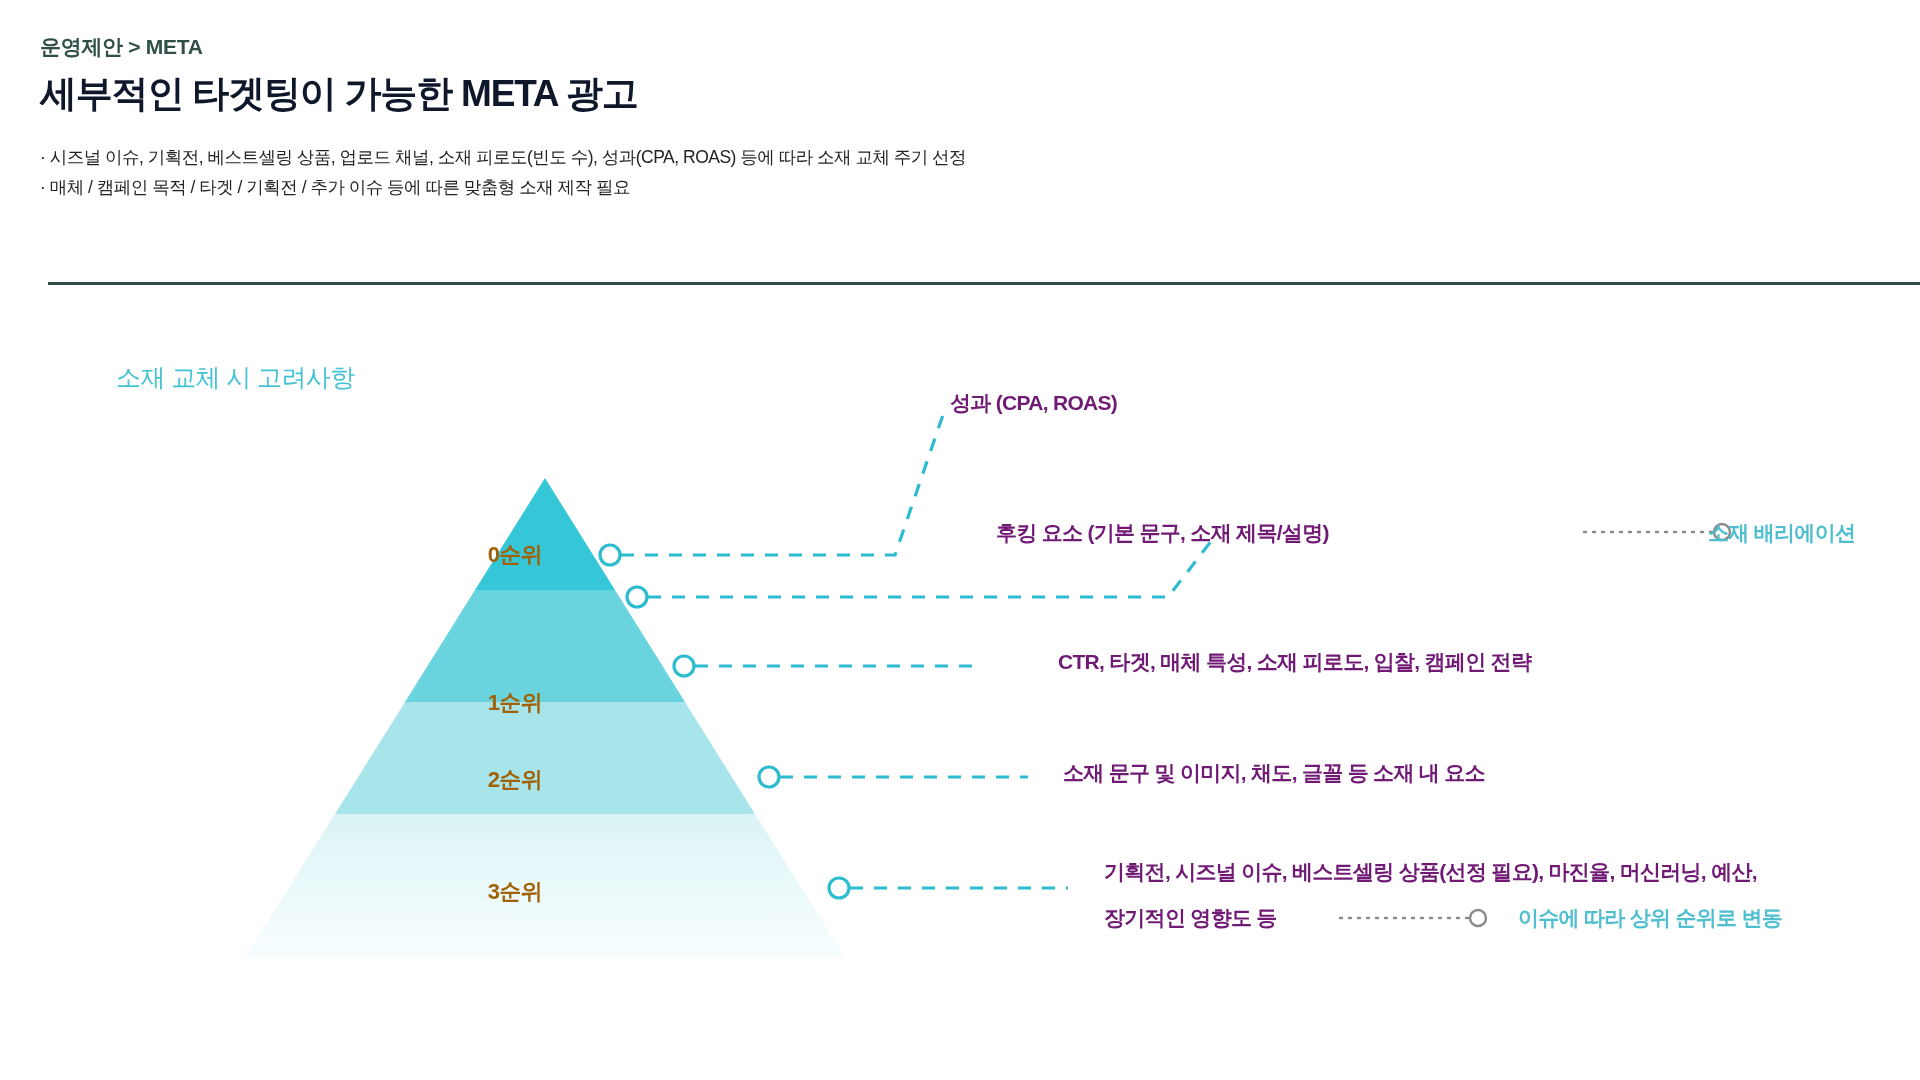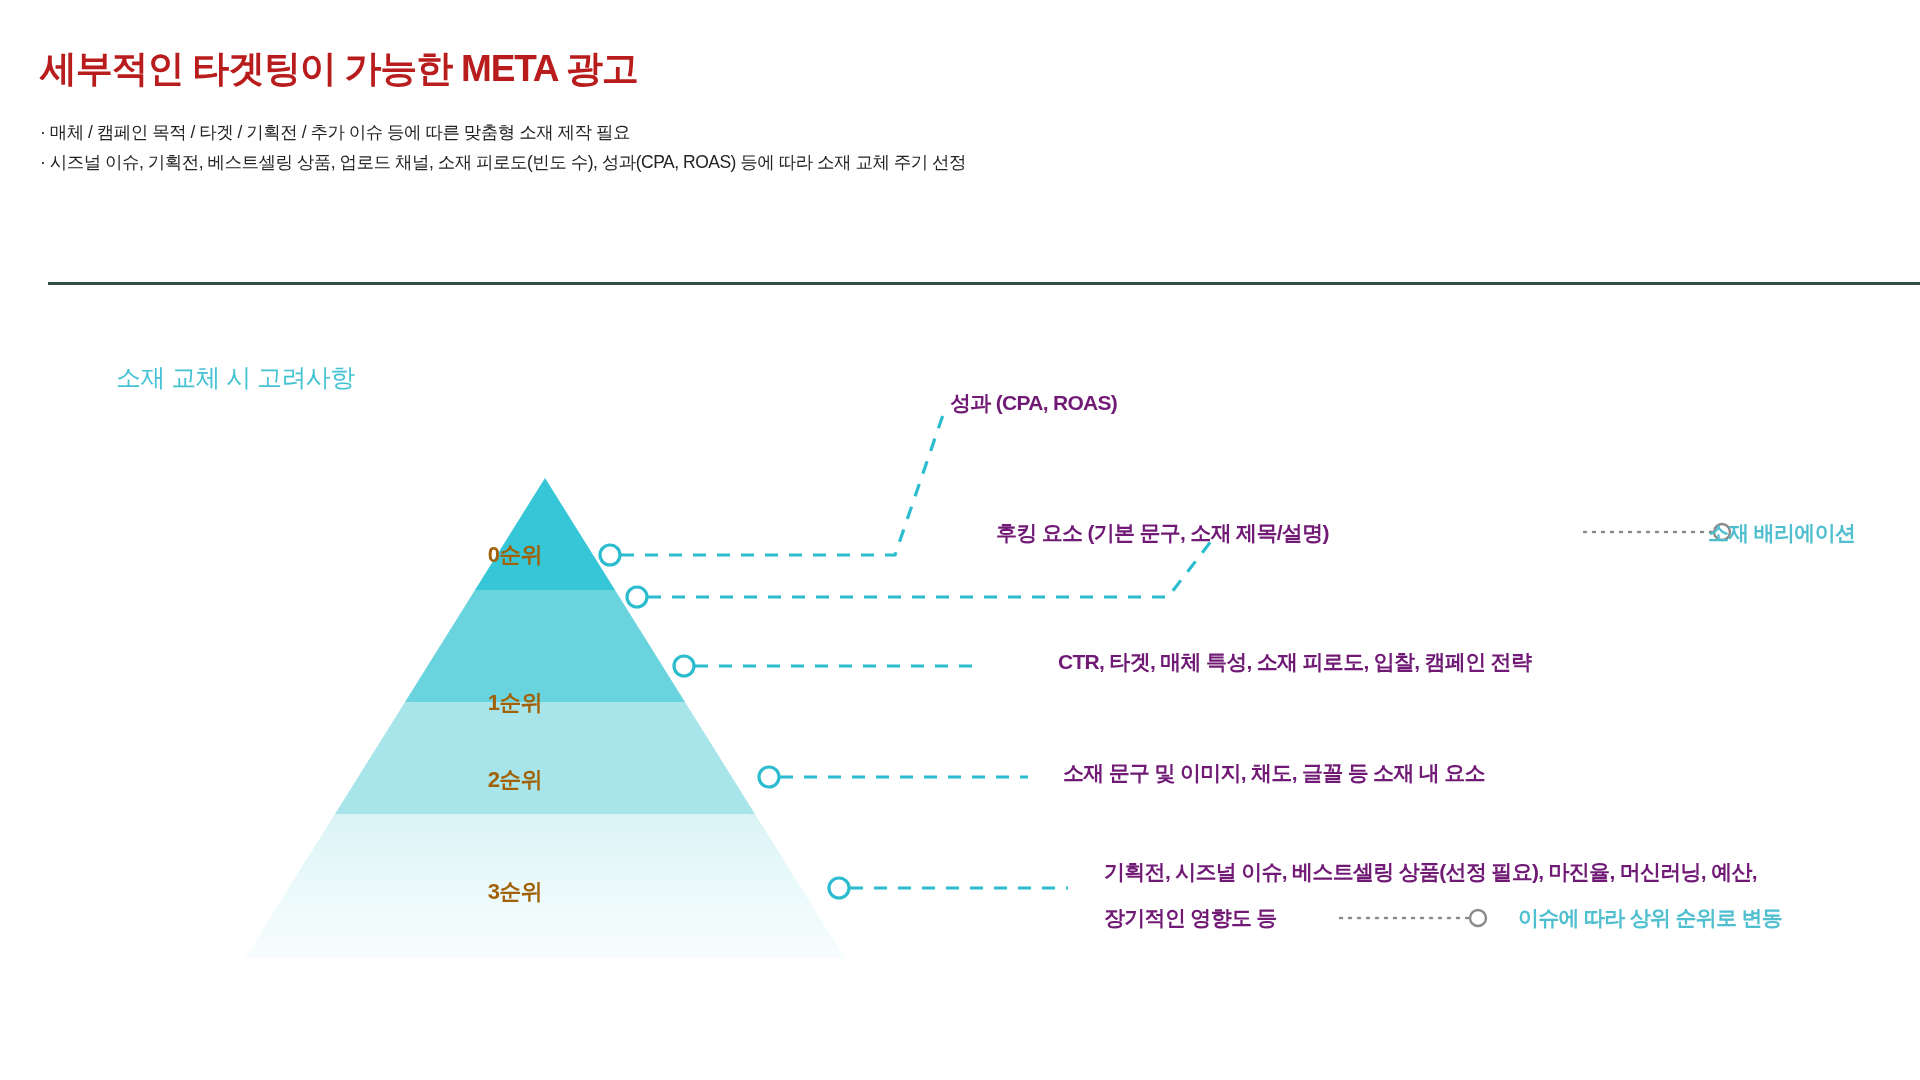--- a/index.html
+++ b/index.html
@@ -27,21 +27,21 @@
     font-size: 21px;
     font-weight: 700;
     color: #2f4f48;
     letter-spacing: -0.3px;
     line-height: 1.2;
   }
   .page-title {
     margin-top: 14px;
     font-size: 37px;
     font-weight: 700;
-    color: #b91c1c;
+    color: #0f172a;
     letter-spacing: -1.2px;
     line-height: 1.15;
   }
   .bullets {
     margin-top: 26px;
   }
   .bullet {
     font-size: 17.5px;
     font-weight: 400;
     color: #232323;
@@ -119,24 +119,25 @@
     letter-spacing: -0.7px;
     white-space: nowrap;
   }
   .note-variation { left: 1708px; top: 519px; }
   .note-shift     { left: 1518px; top: 904px; }
 </style>
 </head>
 <body>
 
 <div class="header">
+  <div class="breadcrumb">운영제안 &gt; META</div>
   <div class="page-title">세부적인 타겟팅이 가능한 META 광고</div>
   <div class="bullets">
+    <div class="bullet">· 시즈널 이슈, 기획전, 베스트셀링 상품, 업로드 채널, 소재 피로도(빈도 수), 성과(CPA, ROAS) 등에 따라 소재 교체 주기 선정</div>
     <div class="bullet">· 매체 / 캠페인 목적 / 타겟 / 기획전 / 추가 이슈 등에 따른 맞춤형 소재 제작 필요</div>
-    <div class="bullet">· 시즈널 이슈, 기획전, 베스트셀링 상품, 업로드 채널, 소재 피로도(빈도 수), 성과(CPA, ROAS) 등에 따라 소재 교체 주기 선정</div>
   </div>
 </div>
 <div class="divider"></div>
 
 <div class="section-heading">소재 교체 시 고려사항</div>
 
 <div class="stage">
   <svg width="1920" height="1080" viewBox="0 0 1920 1080" xmlns="http://www.w3.org/2000/svg">
     <defs>
       <linearGradient id="fadeBottom" x1="0" y1="0" x2="0" y2="1">

